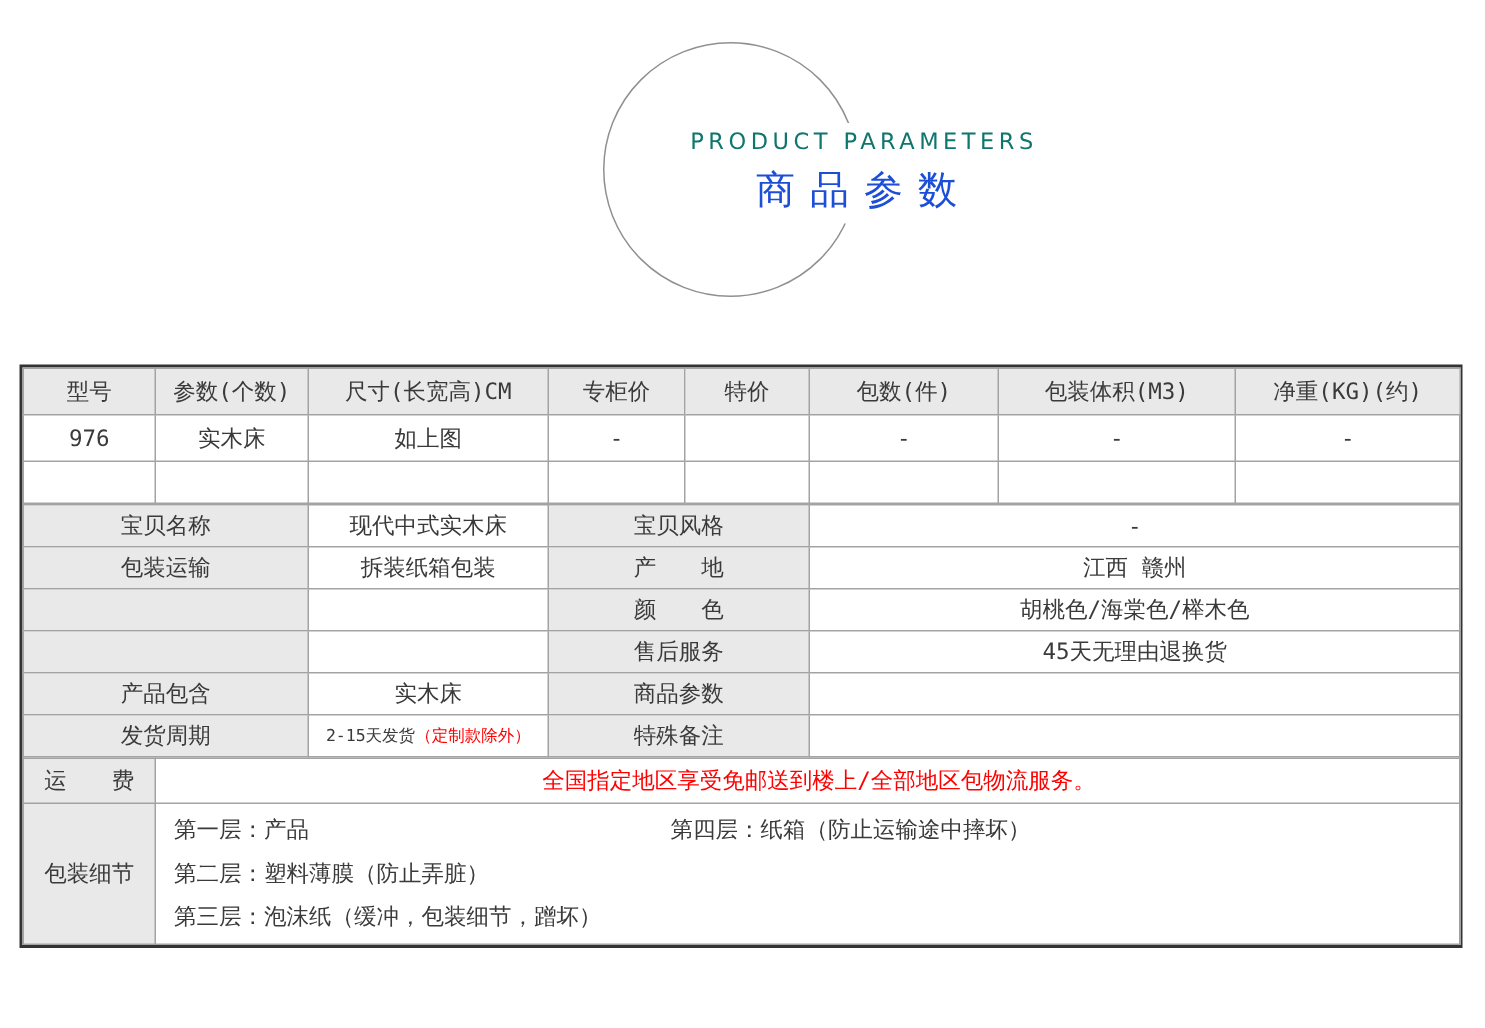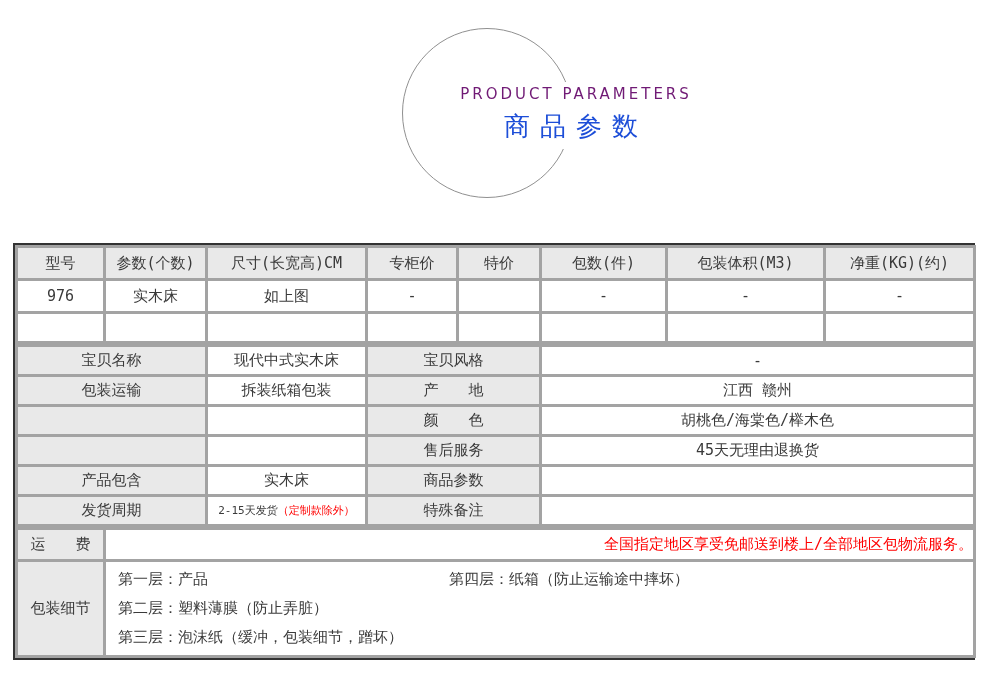--- a/index.html
+++ b/index.html
@@ -13,40 +13,40 @@
   .logo-circle {
     position:absolute; left:402px; top:28px; width:168px; height:168px;
     border:1px solid #909090; border-radius:50%;
   }
   .logo-text {
     position:absolute; left:458px; top:82px; width:236px;
     background:#ffffff; text-align:center; padding:3px 0 5px;
   }
   .logo-en {
     font-family:"DejaVu Sans","Liberation Sans",sans-serif;
-    font-size:15px; letter-spacing:3px; color:#701a75; white-space:nowrap;
+    font-size:15px; letter-spacing:3px; color:#0f766e; white-space:nowrap;
   }
   .logo-zh {
     font-size:26px; letter-spacing:10px; color:#1d4ed8;
     margin-top:6px; white-space:nowrap;
   }
 
   
   .sheet { position:absolute; left:13px; top:243px; width:958px; border:2px solid #333; }
   table { border-collapse:collapse; table-layout:fixed; width:958px; }
   td,th {
-    border:3px solid #a3a3a3; text-align:center; vertical-align:middle;
+    border:1px solid #a3a3a3; text-align:center; vertical-align:middle;
     font-size:15px; font-weight:normal; padding:0; overflow:hidden; white-space:nowrap;
   }
   .lbl  { background:#e9e9e9; }
   .red  { color:#ff0000; }
   .small{ font-size:11px; }
   .tall-h  td { height:30px; }
   .row-std td { height:27px; }
-  .left-cell { text-align:right; padding-left:15px;margin-left:28px; }
+  .left-cell { text-align:center; padding-left:15px;margin-left:28px; }
 
   .freight-row td { height:29px; }
   .material-row td { height:57px; }
   .packing-row td { height:90px; }
   .wrap-lbl { white-space:normal; padding:0 12px; line-height:19px; }
 
   .pack-cell { text-align:left; vertical-align:top; padding:3px 0 0 12px; }
   .pack-line { line-height:29px; position:relative; }
   .pack-layer4 { position:absolute; left:331px; top:0; }
 </style>

